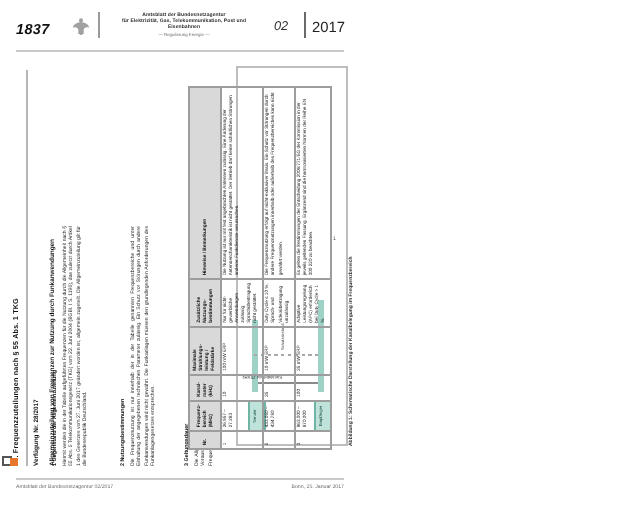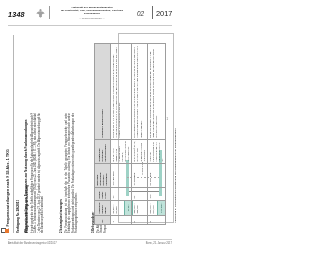--- a/index.html
+++ b/index.html
@@ -190,21 +190,21 @@
     position:absolute;right:12px;top:118px;font-size:2.6px;color:#555;
   }
 </style>
 </head>
 <body>
 
 <div class="page">
 
   <div class="header">
 
-    <div class="hdr-pageno">1348</div>
+    <div class="hdr-pageno">1837</div>
 
     <svg class="hdr-eagle" viewBox="0 0 20 24">
       <g fill="#555">
         <ellipse cx="10" cy="7" rx="2.2" ry="2.6"></ellipse>
         <path d="M10 9 C5 9 1 12 1 15 C4 14 6 15 7 17 L7 22 L13 22 L13 17 C14 15 16 14 19 15 C19 12 15 9 10 9 Z"></path>
         <rect x="8.6" y="16" width="2.8" height="7" rx=".6"></rect>
       </g>
     </svg>
 
     <div class="hdr-rule-l"></div>

